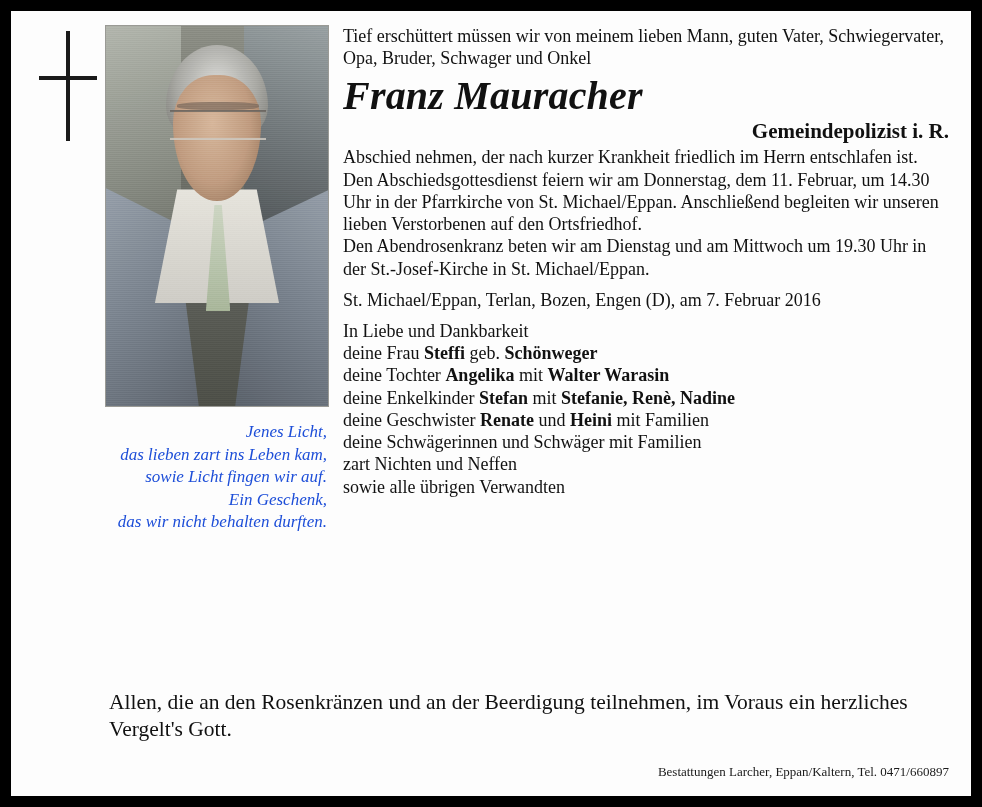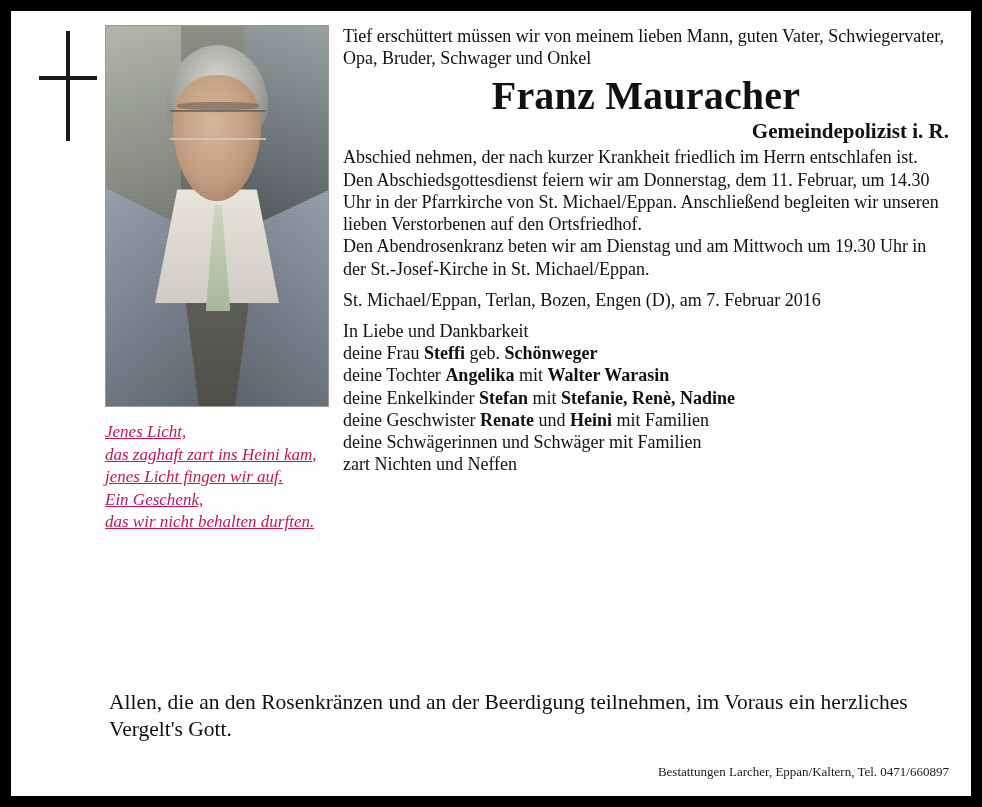--- a/index.html
+++ b/index.html
@@ -158,48 +158,47 @@
     position: absolute;
     inset: 0;
     background:
       repeating-linear-gradient(0deg, rgba(255,255,255,.035) 0 1px, rgba(0,0,0,.035) 1px 2px);
     mix-blend-mode: overlay;
   }
 
   .verse {
     width: 222px;
     margin-top: 14px;
-    text-align: left;
+    text-align: right;
     font-style: italic;
     font-size: 17px;
     line-height: 1.33;
-    color: #be185d;
-    text-decoration: underline;
+    color: #1d4ed8;
   }
   .verse div { white-space: nowrap; }
 
   
   .right-col {
     flex: 1 1 auto;
     padding-left: 8px;
     padding-right: 4px;
   }
   .para {
     font-size: 18px;
     line-height: 1.235;
     margin: 0 0 0 0;
   }
   .intro { margin-bottom: 6px; }
   .name {
-    text-align: center;
     font-size: 40px;
     font-weight: bold;
     letter-spacing: .2px;
     line-height: 1.05;
     margin: 6px 0 2px 0;
+    font-style: italic;
   }
   .role {
     text-align: right;
     font-size: 21px;
     font-weight: bold;
     margin-bottom: 2px;
   }
   .dates {
     text-align: center;
     font-size: 21px;
@@ -258,22 +257,22 @@
           <div class="tie"></div>
           <div class="hair"></div>
           <div class="face"></div>
           <div class="brow"></div>
           <div class="glasses"></div>
           <div class="grain"></div>
         </div>
 
         <div class="verse">
           <div>Jenes Licht,</div>
-          <div>das zaghaft zart ins Heini kam,</div>
-          <div>jenes Licht fingen wir auf.</div>
+          <div>das lieben zart ins Leben kam,</div>
+          <div>sowie Licht fingen wir auf.</div>
           <div>Ein Geschenk,</div>
           <div>das wir nicht behalten durften.</div>
         </div>
       </div>
 
       <div class="right-col">
         <p class="para intro">Tief erschüttert müssen wir von meinem lieben Mann, guten Vater, Schwiegervater, Opa, Bruder, Schwager und Onkel</p>
 
         <div class="name">Franz Mauracher</div>
         <div class="role">Gemeindepolizist i. R.</div>
@@ -287,20 +286,21 @@
         <p class="para place">St. Michael/Eppan, Terlan, Bozen, Engen (D), am 7. Februar 2016</p>
 
         <div class="family">
           <p class="para">In Liebe und Dankbarkeit</p>
           <p class="para">deine Frau <b>Steffi</b> geb. <b>Schönweger</b></p>
           <p class="para">deine Tochter <b>Angelika</b> mit <b>Walter Warasin</b></p>
           <p class="para">deine Enkelkinder <b>Stefan</b> mit <b>Stefanie, Renè, Nadine</b></p>
           <p class="para">deine Geschwister <b>Renate</b> und <b>Heini</b> mit Familien</p>
           <p class="para">deine Schwägerinnen und Schwäger mit Familien</p>
           <p class="para">zart Nichten und Neffen</p>
+          <p class="para">sowie alle übrigen Verwandten</p>
         </div>
       </div>
     </div>
 
     <div class="footer">
       <p class="thanks">Allen, die an den Rosenkränzen und an der Beerdigung teilnehmen, im Voraus ein herzliches Vergelt's Gott.</p>
       <div class="credit">Bestattungen Larcher, Eppan/Kaltern, Tel. 0471/660897</div>
     </div>
 
   </div>

